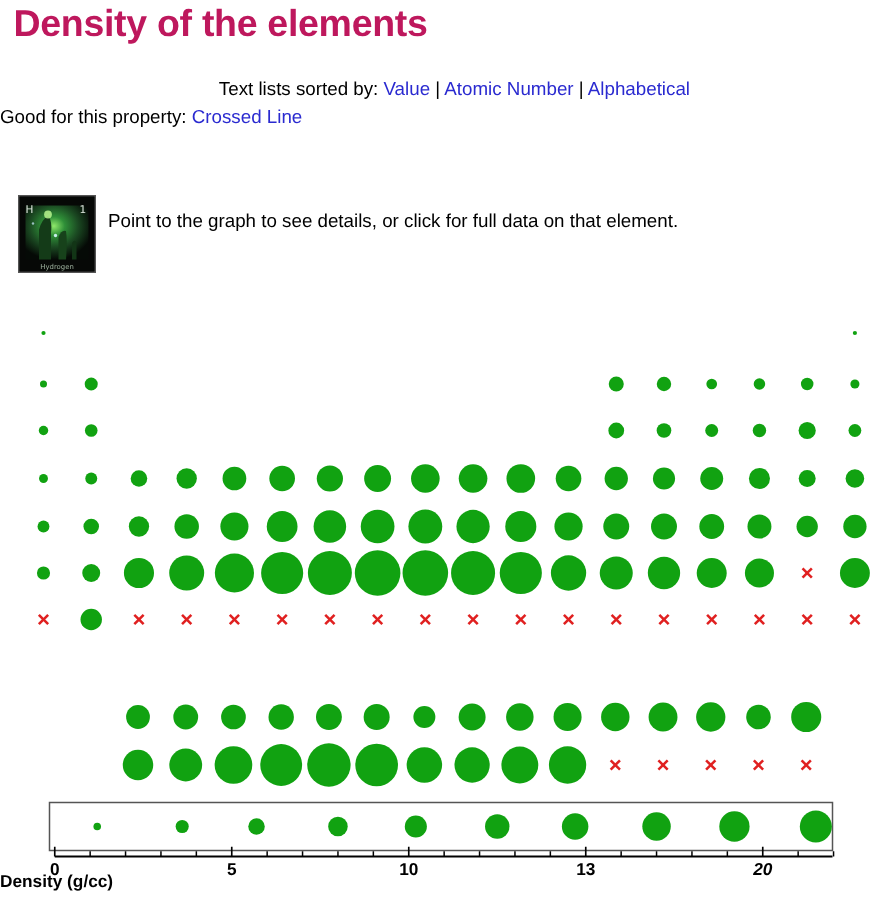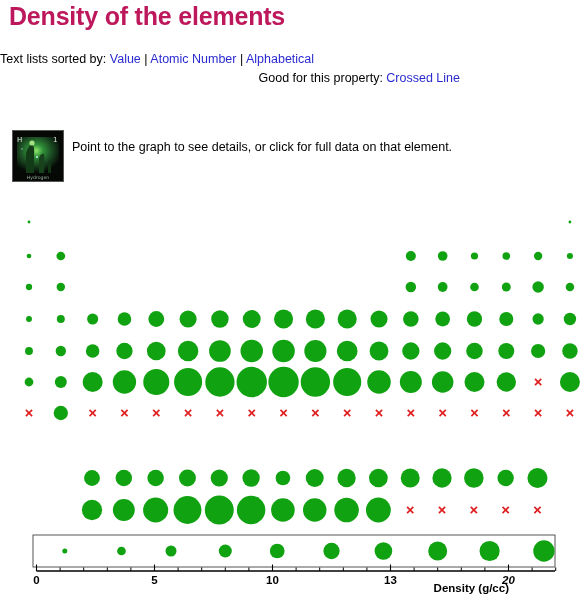--- a/index.html
+++ b/index.html
@@ -28,32 +28,33 @@
   .nav-block {
     position: absolute;
     left: 0px; top: 50px;
     width: 460px;
   }
   .nav-line {
     font-size: 12.5px;
     color: #000000;
     line-height: 18.6px;
     white-space: nowrap;
+    text-align: right;
   }
   .lbl { color: #000000; }
   .lnk {
     color: #2a2ad0;
     text-decoration: none;
     cursor: pointer;
   }
   .cur { color: #000000; }
   .sep { color: #000000; }
 
   
-  .nav-line.good { text-align: right; }
+  .nav-line.good { text-align: left; }
 
   
   .thumb-row {
     position: absolute;
     left: 0px; top: 130px;
     width: 588px;
     height: 52px;
   }
   .thumb {
     position: absolute;
@@ -88,23 +89,23 @@
   #plot .tickminor { stroke: #000000; stroke-width: 1px; }
   .axis-ticklabel {
     position: absolute;
     font-size: 11.5px;
     font-weight: bold;
     color: #000000;
     transform: translateX(-50%);
   }
   .axis-title {
     position: absolute;
-    left: 0; width: 509px;
+    left: 0; width: 572px;
     top: 582px;
-    text-align: right;
+    text-align: left;
     font-size: 11.5px;
     font-weight: bold;
     color: #000000;
   }
 </style>
 </head>
 <body>
 
 <div id="page">
 

